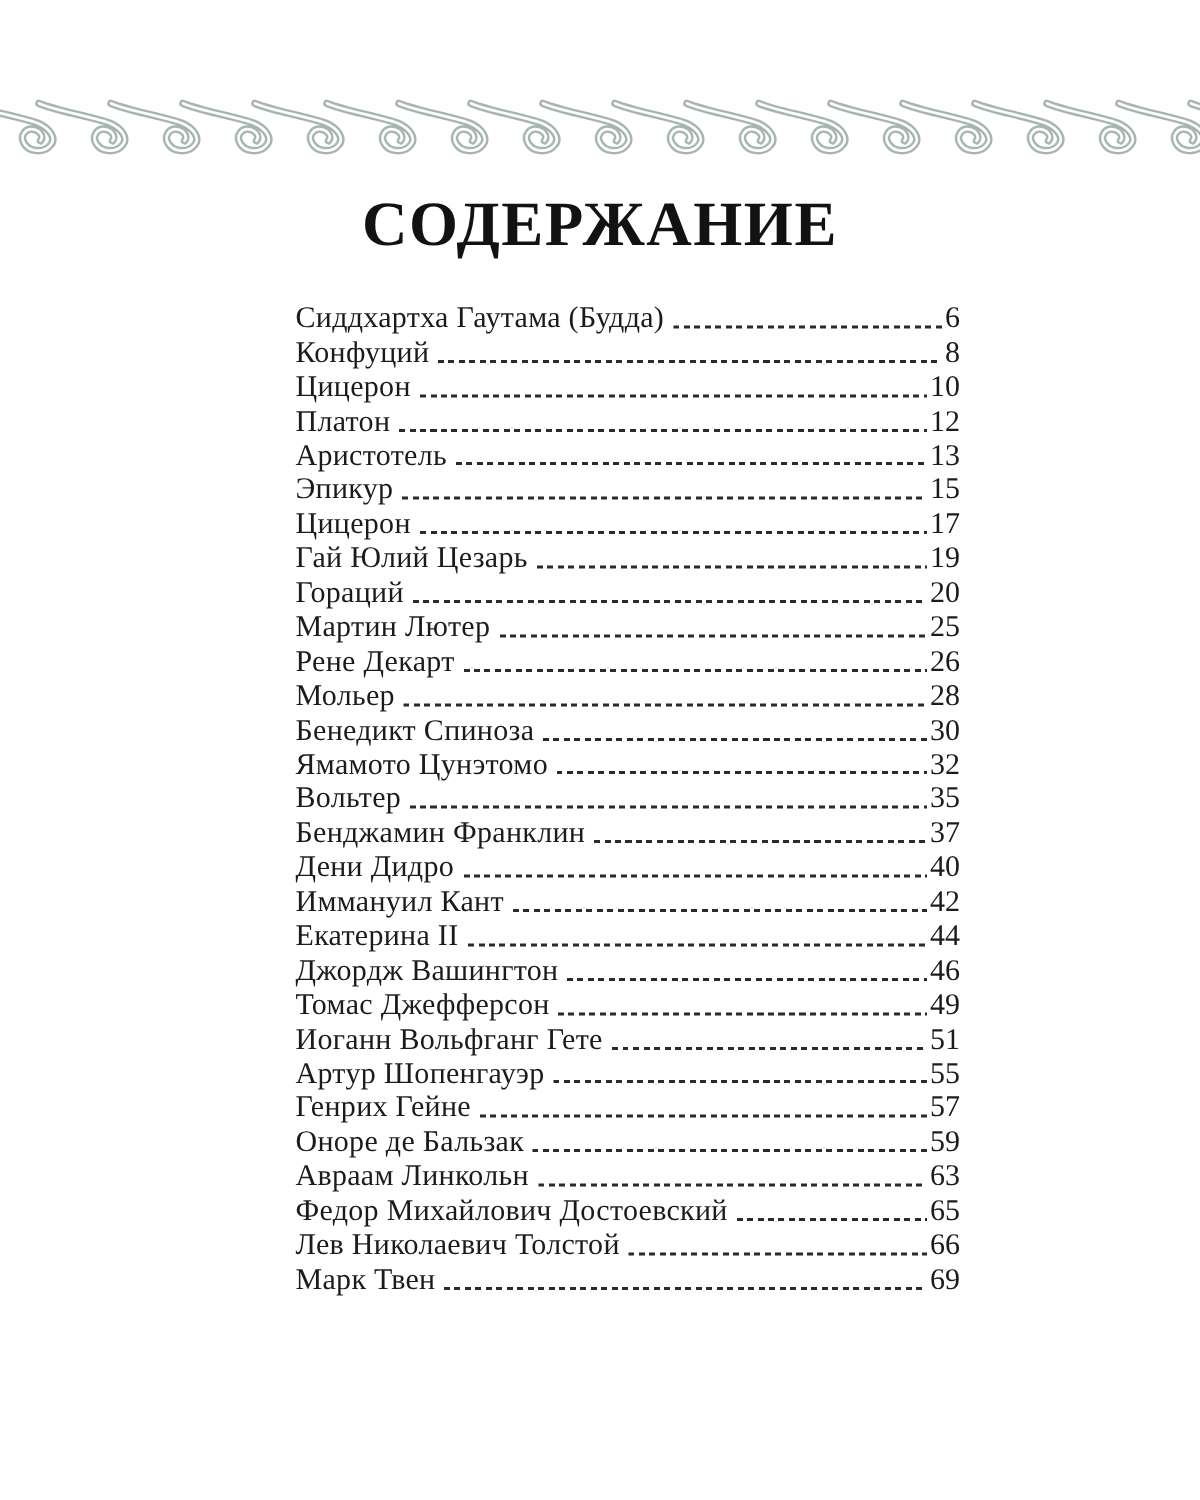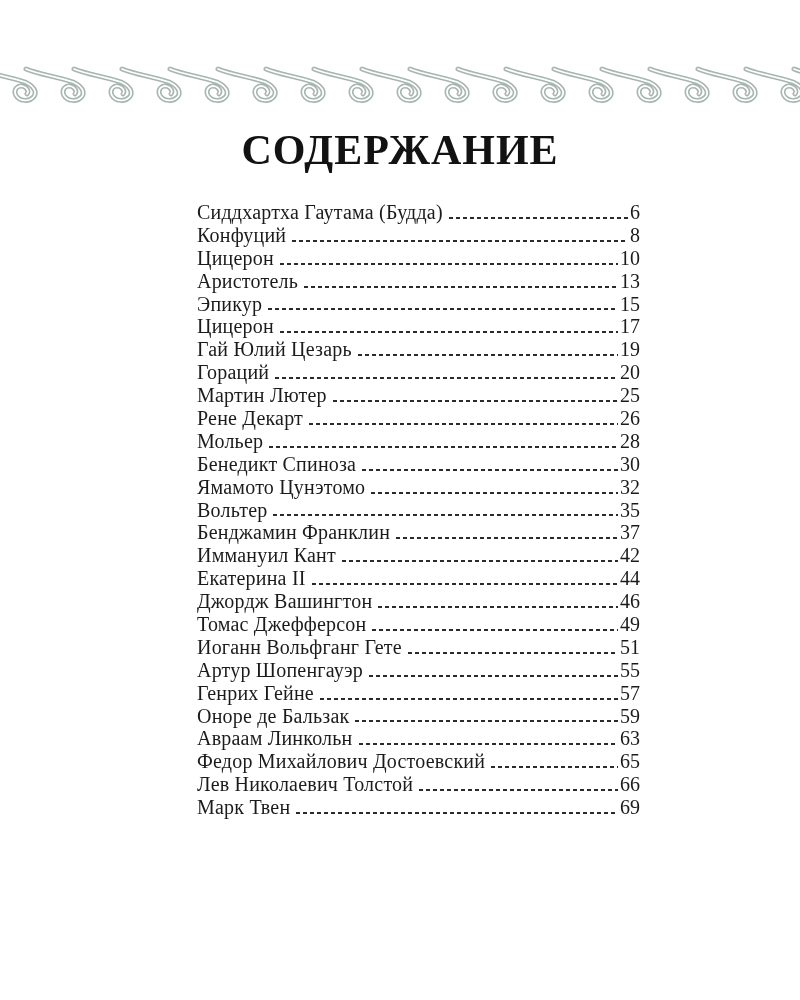--- a/index.html
+++ b/index.html
@@ -94,20 +94,25 @@
       <span class="nm">Конфуций</span>
       <span class="ld"></span>
       <span class="pg">8</span>
     </div>
   <div class="row">
       <span class="nm">Цицерон</span>
       <span class="ld"></span>
       <span class="pg">10</span>
     </div>
   <div class="row">
+      <span class="nm">Платон</span>
+      <span class="ld"></span>
+      <span class="pg">12</span>
+    </div>
+  <div class="row">
       <span class="nm">Аристотель</span>
       <span class="ld"></span>
       <span class="pg">13</span>
     </div>
   <div class="row">
       <span class="nm">Эпикур</span>
       <span class="ld"></span>
       <span class="pg">15</span>
     </div>
   <div class="row">
@@ -154,20 +159,25 @@
       <span class="nm">Вольтер</span>
       <span class="ld"></span>
       <span class="pg">35</span>
     </div>
   <div class="row">
       <span class="nm">Бенджамин Франклин</span>
       <span class="ld"></span>
       <span class="pg">37</span>
     </div>
   <div class="row">
+      <span class="nm">Дени Дидро</span>
+      <span class="ld"></span>
+      <span class="pg">40</span>
+    </div>
+  <div class="row">
       <span class="nm">Иммануил Кант</span>
       <span class="ld"></span>
       <span class="pg">42</span>
     </div>
   <div class="row">
       <span class="nm">Екатерина II</span>
       <span class="ld"></span>
       <span class="pg">44</span>
     </div>
   <div class="row">

